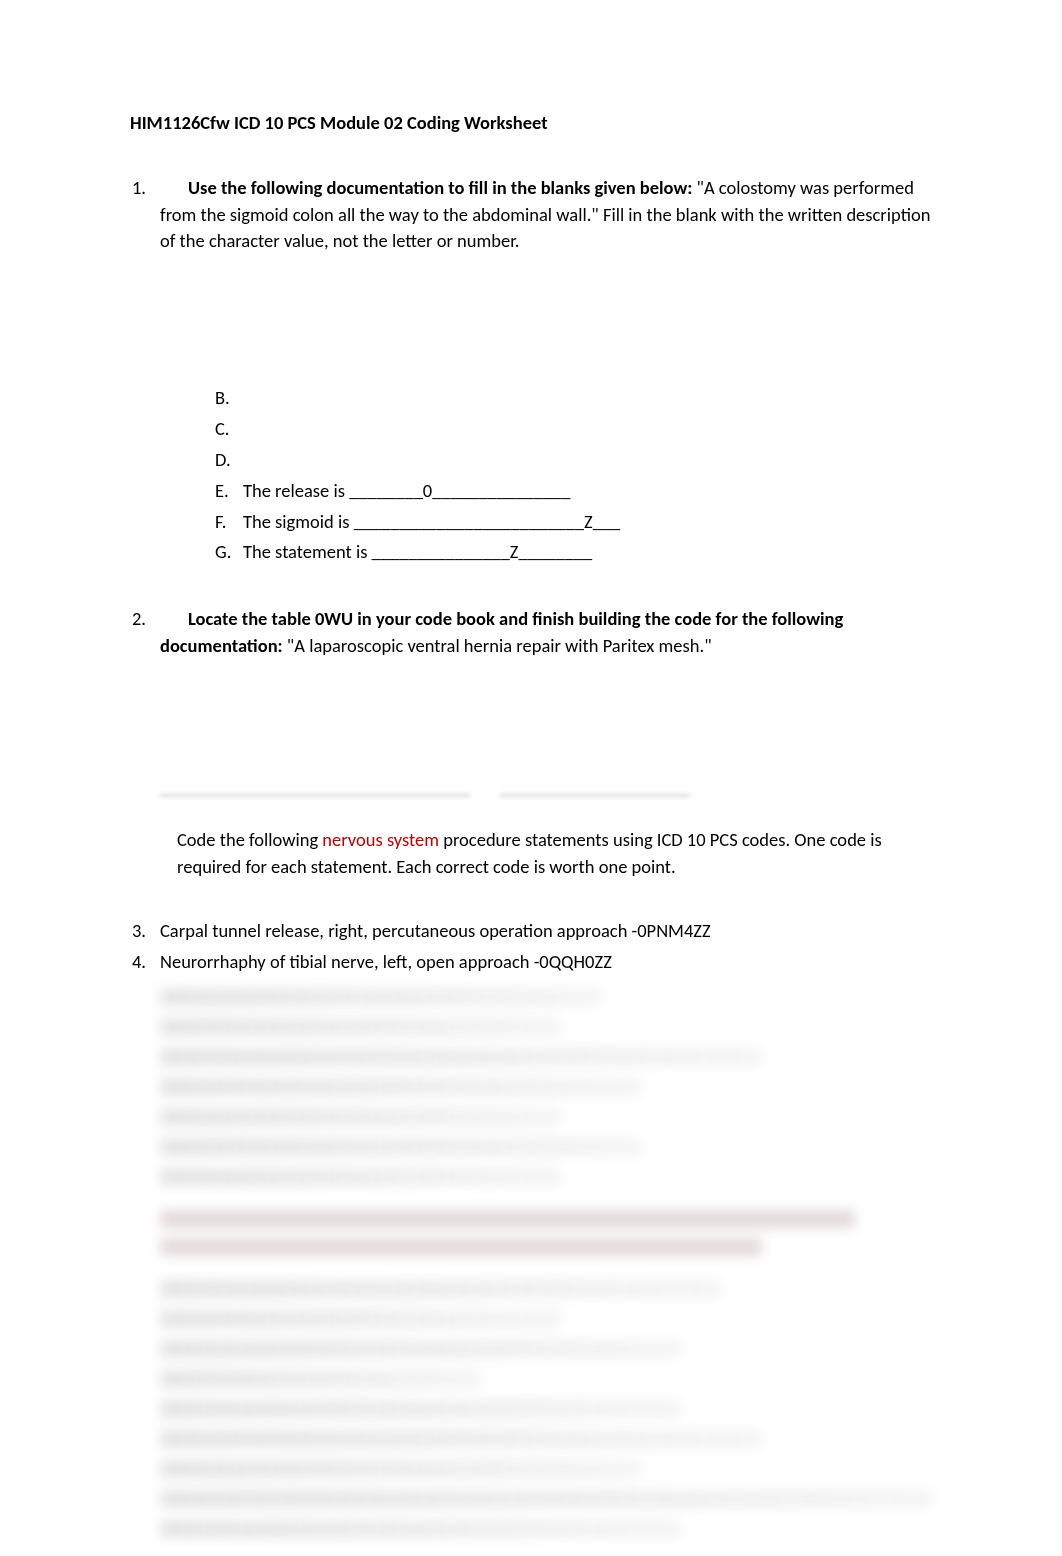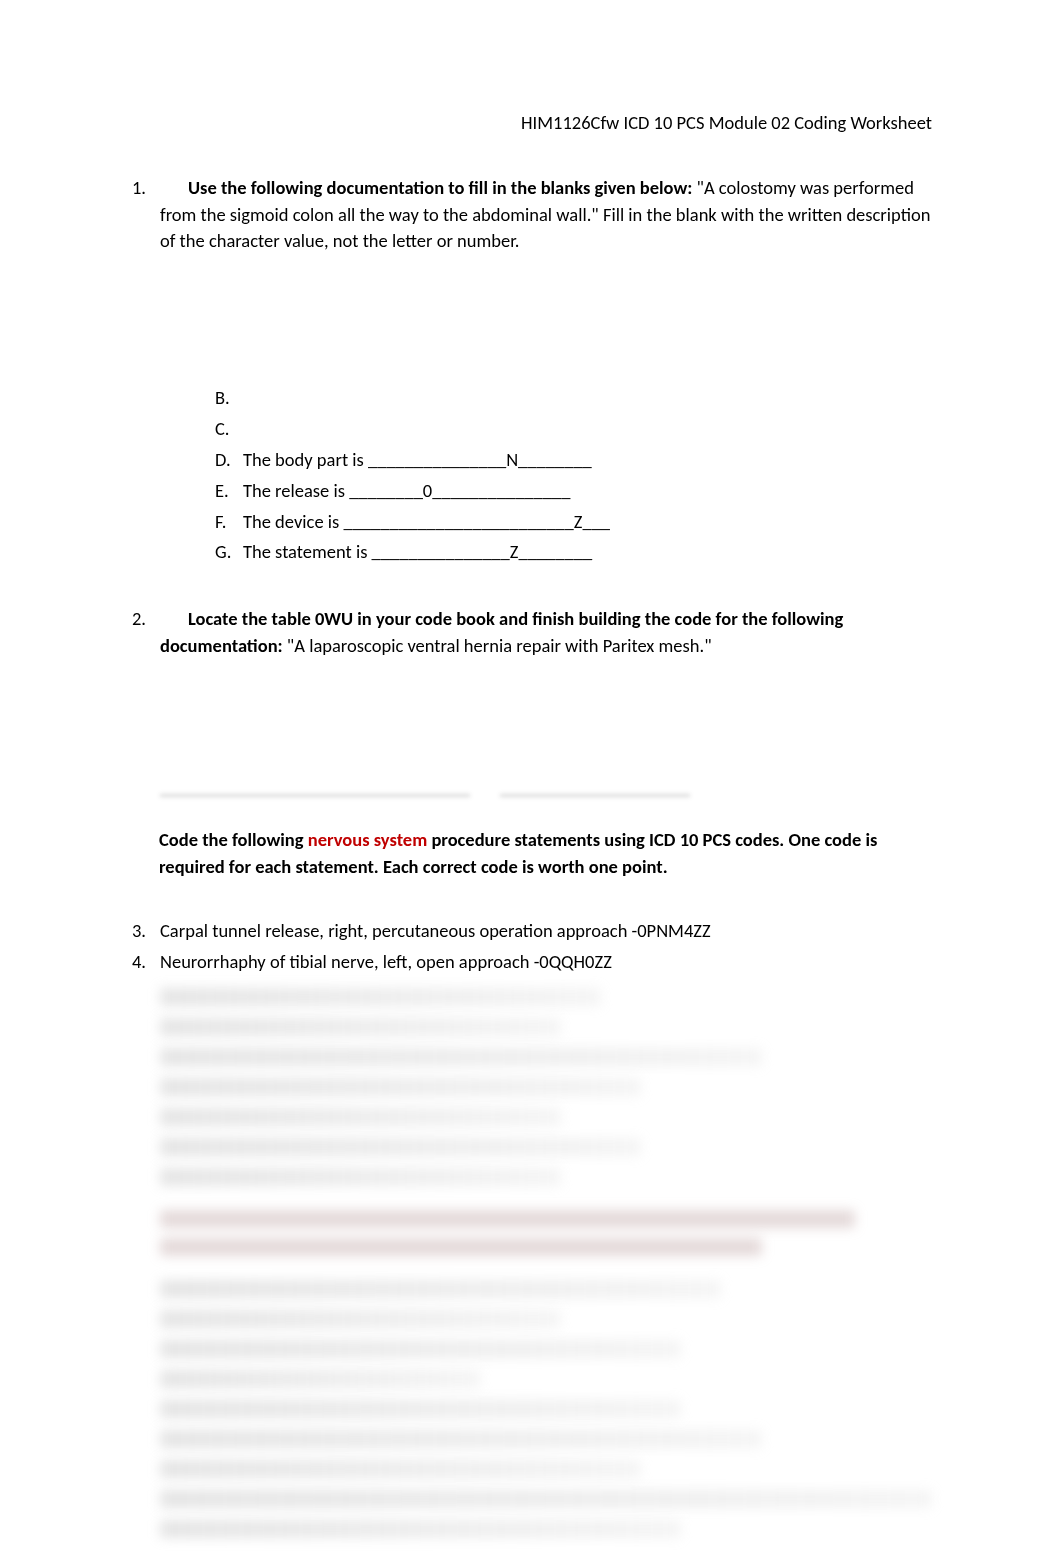--- a/index.html
+++ b/index.html
@@ -14,22 +14,22 @@
       height: 1556px;
       position: relative;
       font-size: 18.5px;
       line-height: 1.45;
       color: #000;
     }
     .page {
       padding: 110px 130px 60px 130px;
     }
     .title {
-      text-align: right;
-      font-weight: normal;
+      text-align: left;
+      font-weight: bold;
       margin-bottom: 38px;
     }
     .q-row {
       display: flex;
       align-items: flex-start;
       margin-bottom: 4px;
     }
     .q-num {
       width: 30px;
       text-align: right;
@@ -55,22 +55,22 @@
       width: 28px;
       flex-shrink: 0;
     }
     .gap-after-sublist {
       height: 32px;
     }
     .gap-after-q2 {
       height: 130px;
     }
     .instruction-block {
-      margin-left: 29px;
-      font-weight: bold;
+      margin-left: 47px;
+      font-weight: normal;
       margin-bottom: 38px;
     }
     .red {
       color: #c00000;
     }
     .blurred-area {
       margin-top: 8px;
     }
     .blur-line {
       height: 18px;
@@ -123,29 +123,28 @@
       <span class="bold">Use the following documentation to fill in the blanks given below:</span><span>  "A colostomy was performed from the sigmoid colon all the way to the abdominal wall."    Fill in the blank with the written description of the character value, not the letter or number.</span>
       <div class="sub-list">
         <div class="sub-row">
           <div class="sub-letter">B.</div>
         </div>
         <div class="sub-row">
           <div class="sub-letter">C.</div>
         </div>
         <div class="sub-row">
           <div class="sub-letter">D.</div>
-          <div>The body part is _______________N________</div>
         </div>
         <div class="sub-row">
           <div class="sub-letter">E.</div>
           <div>The release is ________0_______________</div>
         </div>
         <div class="sub-row">
           <div class="sub-letter">F.</div>
-          <div>The device is _________________________Z___</div>
+          <div>The sigmoid is _________________________Z___</div>
         </div>
         <div class="sub-row">
           <div class="sub-letter">G.</div>
           <div>The statement is _______________Z________</div>
         </div>
       </div>
     </div>
   </div>
 
   <div class="gap-after-sublist"></div>

